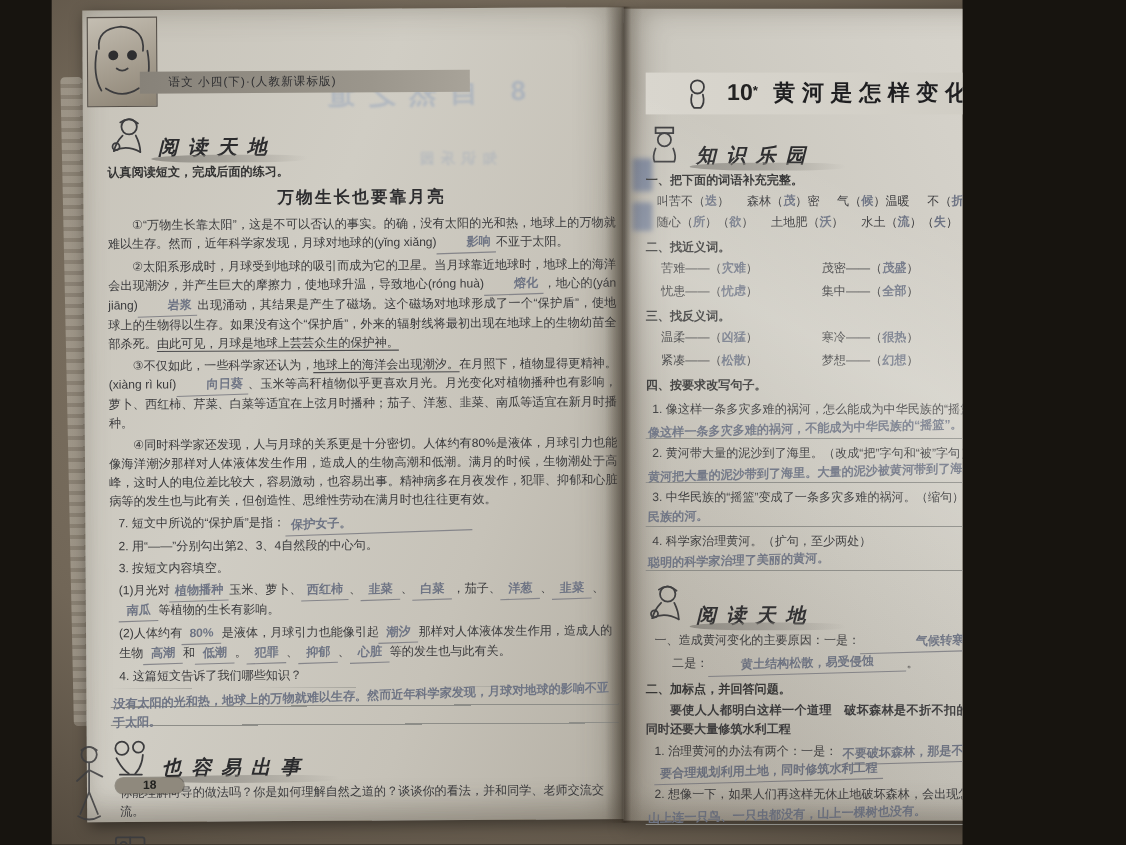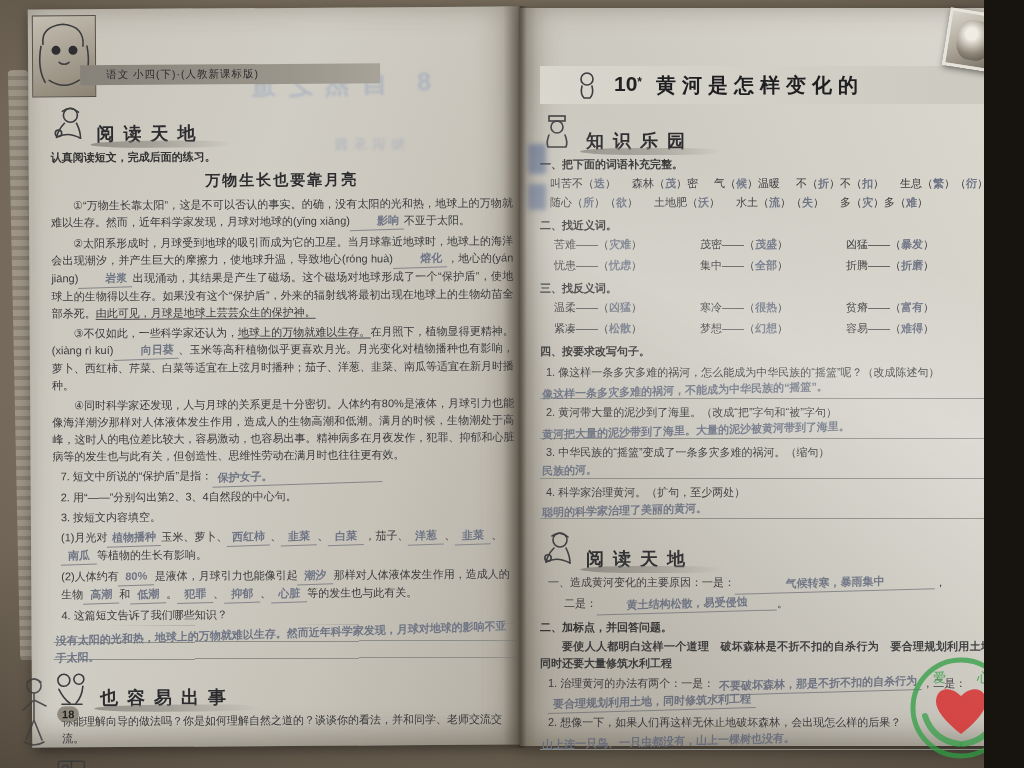--- a/index.html
+++ b/index.html
@@ -1,21 +1,22 @@
 <!DOCTYPE html>
 <html><head>
 <meta charset="utf-8">
 <style>
   html,body{margin:0;padding:0;background:#17140f;}
   *{box-sizing:border-box;}
   .photo{
-    position:relative;width:984px;height:768px;overflow:hidden;
+    position:relative;width:828px;height:768px;overflow:hidden;
     font-family:"Liberation Sans","DejaVu Sans",sans-serif;
     background:
       radial-gradient(130% 100% at 52% 42%, #8a7f6f 0%, #716657 48%, #4a4136 78%, #262119 100%);
+    margin-left: 47px;
   }
   
   .page-stack{
     position:absolute;left:14px;top:70px;width:20px;height:590px;
     background:repeating-linear-gradient(180deg,#b3ac9f 0 6px,#958d80 6px 10px);
     transform:rotate(-1.2deg);opacity:.65;border-radius:4px;
   }
   .page{position:absolute;top:8px;height:738px;}
   .page-left{
     left:30px;width:492px;transform:rotate(-.35deg);
@@ -42,21 +43,21 @@
   .u{border-bottom:1.3px solid #4c4c4e;}
   .ruled{
     display:block;width:100%;
     background-image:repeating-linear-gradient(to bottom,rgba(0,0,0,0) 0px,rgba(0,0,0,0) 16px,#8d8d88 16px,#8d8d88 17px);
     line-height:17px;padding:0 2px 1px;
   }
   
   .sec{display:flex;align-items:flex-end;gap:12px;margin:10px 0 6px;}
   .sec .ttl{
     position:relative;font-size:18px;font-weight:bold;letter-spacing:9px;color:#2c2c2e;
-    font-family:"Liberation Serif","DejaVu Serif",serif;white-space:nowrap;
+    font-family:"Liberation Serif","DejaVu Serif",serif;font-style:italic;white-space:nowrap;
   }
   .sec .ttl::after{
     content:"";position:absolute;left:-6px;right:-34px;bottom:-5px;height:7px;border-radius:50%/65%;
     background:linear-gradient(90deg,#6f6c66 0%,#8d8a83 45%,rgba(140,137,130,0) 96%);opacity:.6;
   }
   .doodle{flex:0 0 auto;}
   
   .lp-avatar{position:absolute;left:4px;top:6px;width:64px;height:82px;border:1px solid #565049;
     background:linear-gradient(160deg,#c4beb2 0%,#a59d8f 55%,#8c8374 100%);}
   .lp-header{
@@ -73,21 +74,21 @@
   .mirror-bleed{
     position:absolute;left:210px;top:60px;font-size:25px;font-weight:bold;letter-spacing:12px;
     color:#7e95ba;opacity:.38;filter:blur(1.2px);transform:scaleX(-1) rotate(1deg);white-space:nowrap;pointer-events:none;
   }
   .mirror-bleed2{
     position:absolute;left:300px;top:128px;font-size:13px;font-weight:bold;letter-spacing:6px;
     color:#8699b8;opacity:.30;filter:blur(1px);transform:scaleX(-1);white-space:nowrap;pointer-events:none;
   }
   .page-no{
     position:absolute;left:26px;bottom:26px;background:#8f897d;color:#21211f;font-size:11px;font-weight:bold;
-    padding:1px 4px;border-radius:9px;box-shadow:0 0 0 1px rgba(60,55,45,.4);
+    padding:1px 25px;border-radius:9px;box-shadow:0 0 0 1px rgba(60,55,45,.4);
   }
   .margin-boy{position:absolute;left:20px;bottom:8px;opacity:.85;}
   
   .rp-content{position:absolute;left:20px;top:58px;width:452px;font-size:11px;line-height:17px;}
   .lesson-band{
     display:flex;align-items:center;gap:14px;background:linear-gradient(90deg,#d9d6ce,#ccc9c0);
     padding:4px 10px 4px 34px;margin:0 0 10px;
   }
   .lesson-no{font-size:21px;font-weight:bold;color:#222;}
   .lesson-star{font-size:12px;vertical-align:super;color:#222;font-weight:bold;}
@@ -156,21 +157,21 @@
       </div>
 
       <div class="intro pt">认真阅读短文，完成后面的练习。</div>
 
       <div class="essay-title">万物生长也要靠月亮</div>
 
       <p class="para"><span class="pt">①“万物生长靠太阳”，这是不可以否认的事实。的确，没有太阳的光和热，地球上的万物就难以生存。然而，近年科学家发现，月球对地球的(yǐng xiǎng)</span><span class="hw bl">影响</span><span class="pt">不亚于太阳。</span></p>
 
       <p class="para"><span class="pt">②太阳系形成时，月球受到地球的吸引而成为它的卫星。当月球靠近地球时，地球上的海洋会出现潮汐，并产生巨大的摩擦力，使地球升温，导致地心(róng huà)</span><span class="hw bl">熔化</span><span class="pt">，地心的(yán jiāng)</span><span class="hw bl">岩浆</span><span class="pt">出现涌动，其结果是产生了磁场。这个磁场对地球形成了一个“保护盾”，使地球上的生物得以生存。如果没有这个“保护盾”，外来的辐射线将最初出现在地球上的生物幼苗全部杀死。</span><span class="pt u">由此可见，月球是地球上芸芸众生的保护神。</span></p>
 
-      <p class="para"><span class="pt">③不仅如此，一些科学家还认为，</span><span class="pt u">地球上的万物就难以生存。</span><span class="pt">在月照下，植物显得更精神。(xiàng rì kuí)</span><span class="hw bl">向日葵</span><span class="pt">、玉米等高秆植物似乎更喜欢月光。月光变化对植物播种也有影响，萝卜、西红柿、芹菜、白菜等适宜在上弦月时播种；茄子、洋葱、韭菜、南瓜等适宜在新月时播种。</span></p>
+      <p class="para"><span class="pt">③不仅如此，一些科学家还认为，</span><span class="pt u">地球上的海洋会出现潮汐。</span><span class="pt">在月照下，植物显得更精神。(xiàng rì kuí)</span><span class="hw bl">向日葵</span><span class="pt">、玉米等高秆植物似乎更喜欢月光。月光变化对植物播种也有影响，萝卜、西红柿、芹菜、白菜等适宜在上弦月时播种；茄子、洋葱、韭菜、南瓜等适宜在新月时播种。</span></p>
 
       <p class="para"><span class="pt">④同时科学家还发现，人与月球的关系更是十分密切。人体约有80%是液体，月球引力也能像海洋潮汐那样对人体液体发生作用，造成人的生物高潮和低潮。满月的时候，生物潮处于高峰，这时人的电位差比较大，容易激动，也容易出事。精神病多在月夜发作，犯罪、抑郁和心脏病等的发生也与此有关，但创造性、思维性劳动在满月时也往往更有效。</span></p>
 
       <div class="qline"><span class="pt">7. 短文中所说的“保护盾”是指：</span><span class="hw bl" style="min-width:170px;text-align:left;">保护女子。</span></div>
       <div class="qline pt">2. 用“——”分别勾出第2、3、4自然段的中心句。</div>
       <div class="qline pt">3. 按短文内容填空。</div>
 
       <div class="qline"><span class="pt">(1)月光对</span><span class="hw bl">植物播种</span><span class="pt">玉米、萝卜、</span><span class="hw bl">西红柿</span><span class="pt">、</span><span class="hw bl">韭菜</span><span class="pt">、</span><span class="hw bl">白菜</span><span class="pt">，茄子、</span><span class="hw bl">洋葱</span><span class="pt">、</span><span class="hw bl">韭菜</span><span class="pt">、</span><span class="hw bl">南瓜</span><span class="pt">等植物的生长有影响。</span></div>
 
       <div class="qline"><span class="pt">(2)人体约有</span><span class="hw bl">80%</span><span class="pt">是液体，月球引力也能像引起</span><span class="hw bl">潮汐</span><span class="pt">那样对人体液体发生作用，造成人的生物</span><span class="hw bl">高潮</span><span class="pt">和</span><span class="hw bl">低潮</span><span class="pt">。</span><span class="hw bl">犯罪</span><span class="pt">、</span><span class="hw bl">抑郁</span><span class="pt">、</span><span class="hw bl">心脏</span><span class="pt">等的发生也与此有关。</span></div>

